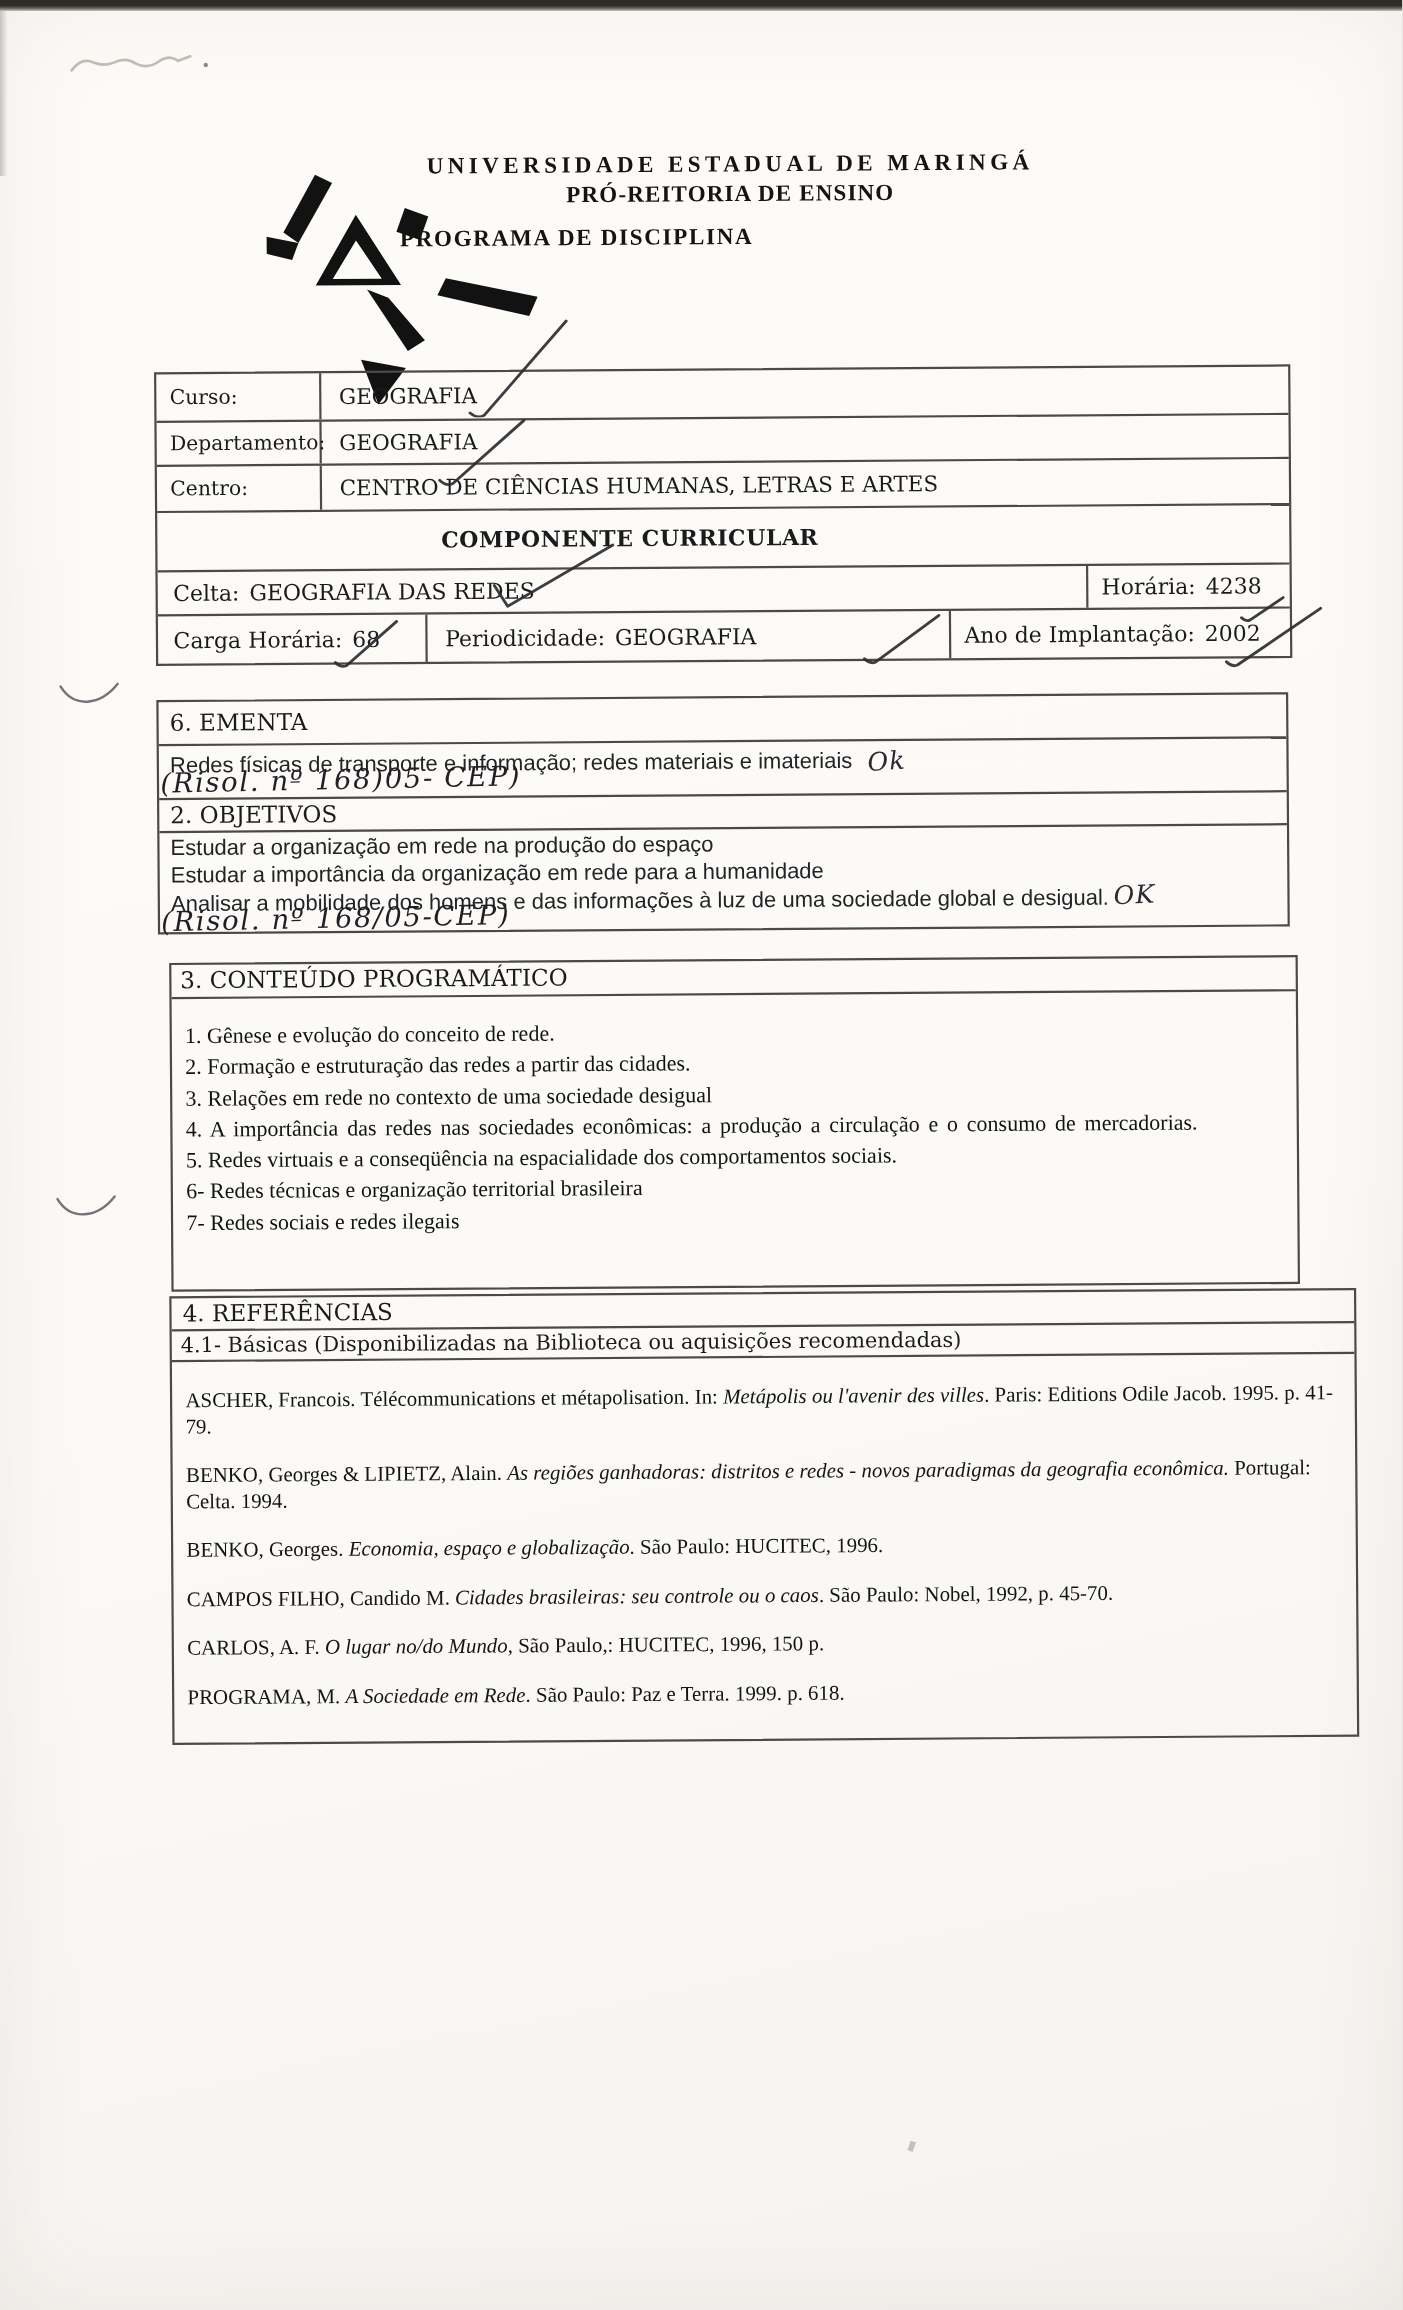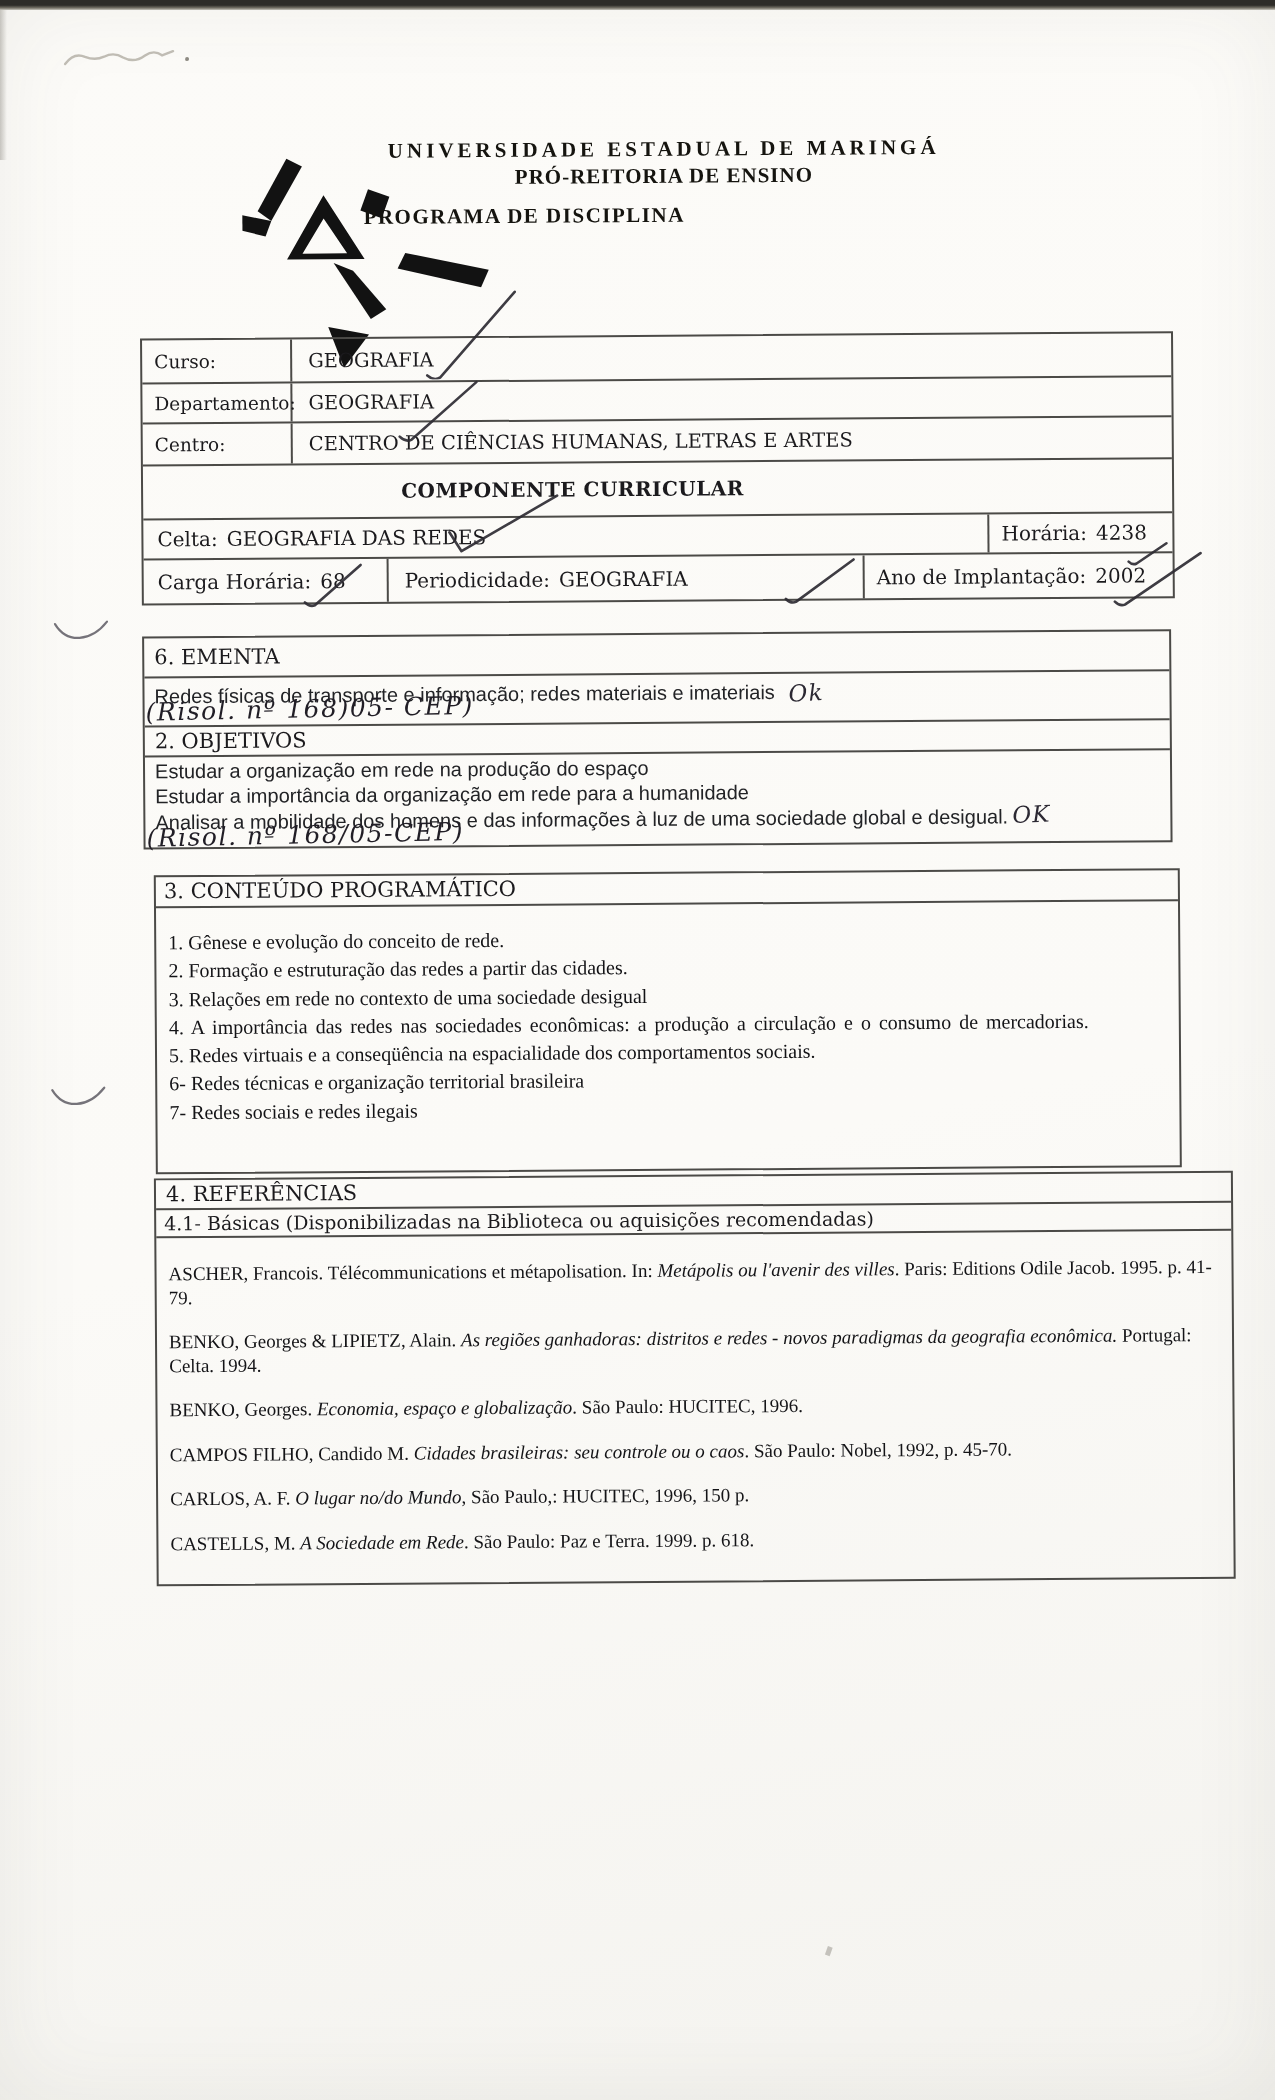--- a/index.html
+++ b/index.html
@@ -217,21 +217,21 @@
       </div>
       <div id="row-ref-sub">
         <span class="dseri">4.1- Básicas (Disponibilizadas na Biblioteca ou aquisições recomendadas)</span>
       </div>
       <div class="ref-body">
         <p class="ref-item"><span>ASCHER, Francois. Télécommunications et métapolisation. In: </span><i>Metápolis ou l'avenir des villes</i><span>. Paris: Editions Odile Jacob. 1995. p. 41-79.</span></p>
         <p class="ref-item"><span>BENKO, Georges &amp; LIPIETZ, Alain. </span><i>As regiões ganhadoras: distritos e redes - novos paradigmas da geografia econômica.</i><span> Portugal: Celta. 1994.</span></p>
         <p class="ref-item"><span>BENKO, Georges. </span><i>Economia, espaço e globalização</i><span>. São Paulo: HUCITEC, 1996.</span></p>
         <p class="ref-item"><span>CAMPOS FILHO, Candido M. </span><i>Cidades brasileiras: seu controle ou o caos</i><span>. São Paulo: Nobel, 1992, p. 45-70.</span></p>
         <p class="ref-item"><span>CARLOS, A. F. </span><i>O lugar no/do Mundo</i><span>, São Paulo,: HUCITEC, 1996, 150 p.</span></p>
-        <p class="ref-item"><span>CASTELLS, M. </span><i>A Sociedade em Rede</i><span>. São Paulo: Paz e Terra. 1999. p. 618.</span></p>
+        <p class="ref-item"><span>PROGRAMA, M. </span><i>A Sociedade em Rede</i><span>. São Paulo: Paz e Terra. 1999. p. 618.</span></p>
       </div>
     </div>
 
     <svg id="chk-curso" class="chk" viewBox="0 0 98 92">
         <path d="M6,88 q7,6 13,2 L94,5"></path>
       </svg>
     <svg id="chk-depto" class="chk" viewBox="0 0 86 64">
         <path d="M5,58 q6,6 12,3 L82,4"></path>
       </svg>
     <svg id="chk-nome" class="chk" viewBox="0 0 116 64">

